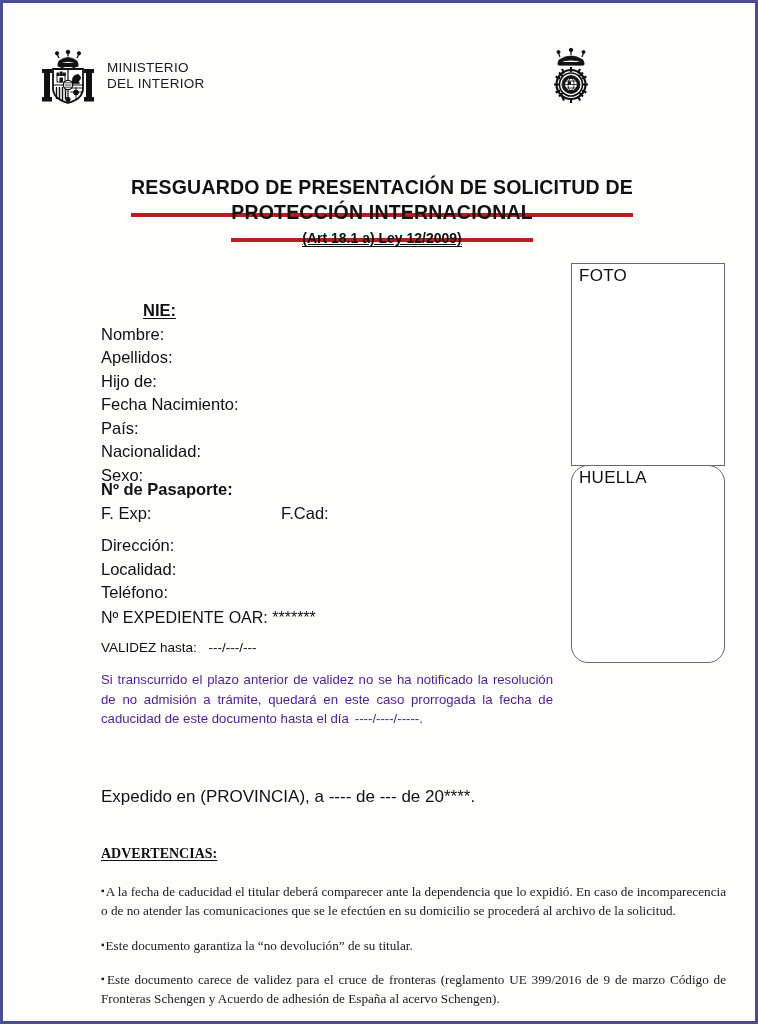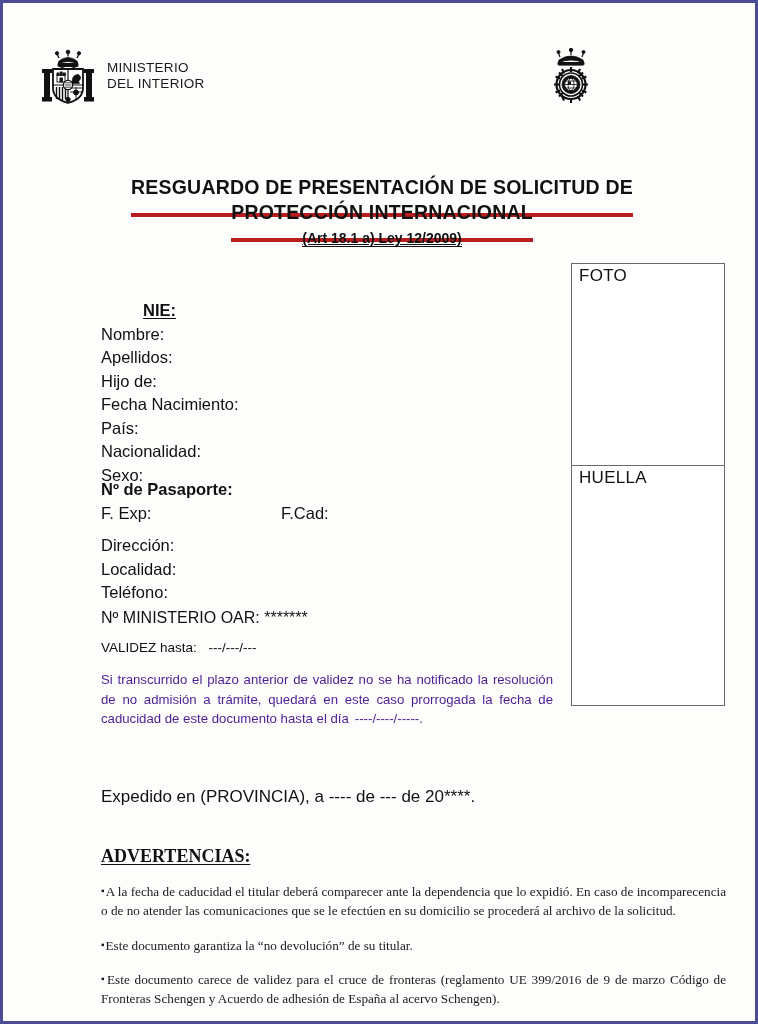--- a/index.html
+++ b/index.html
@@ -82,21 +82,21 @@
   .photo-box, .huella-box {
     position: absolute;
     left: 568px;
     width: 154px;
     box-sizing: border-box;
     border: 1.5px solid #6a6a6a;
     background: #ffffff;
     text-decoration: underline;
   }
   .photo-box { top: 260px; height: 203px; }
-  .huella-box { top: 462px; height: 241px; }
+  .huella-box { top: 462px; height: 198px; border-radius: 17px; }
   .box-label {
     position: absolute;
     left: 7px;
     top: 2px;
     font-size: 17px;
     letter-spacing: 0.3px;
     color: #111;
   }
 
   
@@ -175,21 +175,21 @@
     color: #111;
     white-space: nowrap;
   }
 
   
   .adv-title {
     position: absolute;
     left: 98px;
     top: 843px;
     font-family: "Liberation Serif", serif;
-    font-size: 18px;
+    font-size: 14px;
     font-weight: bold;
     text-decoration: underline;
     text-underline-offset: 2px;
     color: #111;
   }
   .adv-list {
     position: absolute;
     left: 98px;
     top: 878px;
     width: 625px;
@@ -344,21 +344,21 @@
     </div>
   </div>
 
   <div class="address">
     <div>Dirección:</div>
     <div>Localidad:</div>
     <div>Teléfono:</div>
   </div>
 
   <div class="expediente">
-    <span>Nº MINISTERIO OAR:</span>
+    <span>Nº EXPEDIENTE OAR:</span>
     <span>*******</span>
   </div>
 
   <div class="validez">
     <span>VALIDEZ hasta:</span>
     <span class="dashes">---/---/---</span>
   </div>
 
   <div class="prorroga">
     <span>Si transcurrido el plazo anterior de validez no se ha notificado la resolución de no admisión a trámite, quedará en este caso prorrogada la fecha de caducidad de este documento hasta el día</span><span class="dashes2">----/----/-----.</span>

